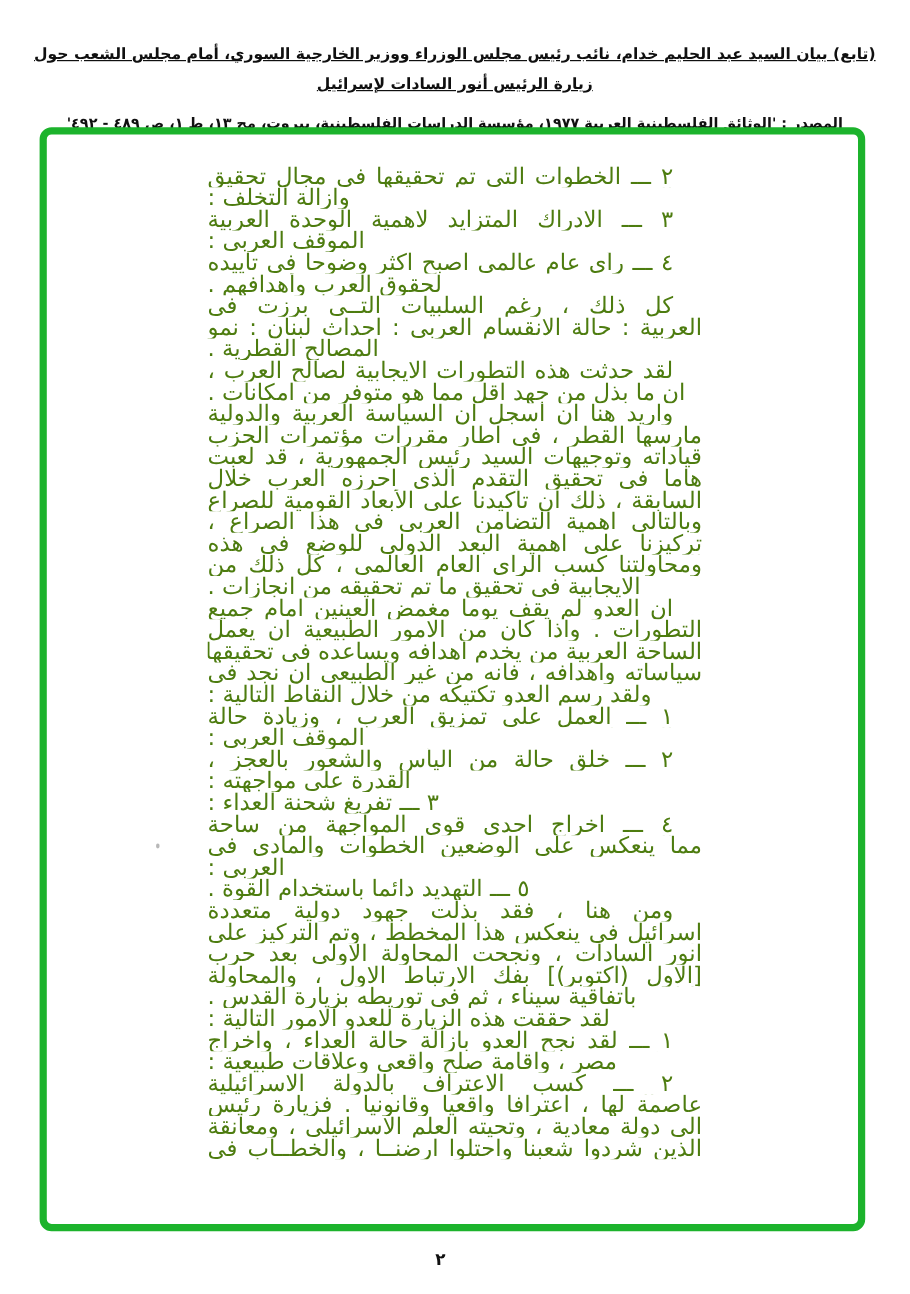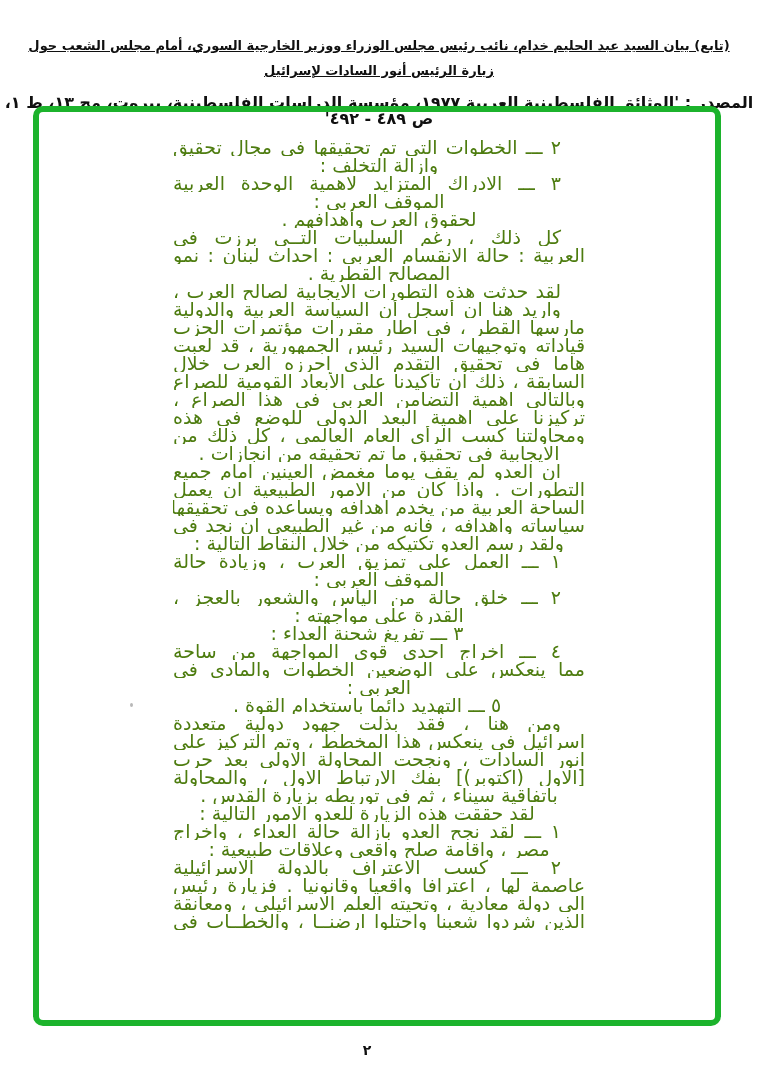--- a/index.html
+++ b/index.html
@@ -19,21 +19,21 @@
     font-weight: bold;
   }
   .header-line1 {
     font-size: 13px;
     line-height: 25px;
     padding: 0 14px;
     letter-spacing: 0px;
     text-decoration: underline;
   }
   .header-line2 {
-    font-size: 16px;
+    font-size: 12px;
     line-height: 16px;
     margin-top: 12px;
   }
   .frame {
     position: absolute;
     left: 33px; top: 106px;
     width: 688px; height: 920px;
     box-sizing: border-box;
     border: 6px solid #1cb32c;
     border-radius: 10px;
@@ -45,21 +45,21 @@
     right: 173px;
     width: 412px;
     direction: rtl;
     font-size: 19px;
     line-height: 18px;
     color: #4d7c0f;
   }
   .line {
     height: 18px;
     overflow: hidden;
-    text-align: center;
+    text-align: left;
     white-space: nowrap;
   }
   .line.justify {
     text-align: justify;
     text-align-last: justify;
     white-space: normal;
     word-spacing: 1px;
   }
   .line.indent { padding-right: 24px; }
   .page-number {
@@ -87,25 +87,27 @@
   <div class="header-line2">المصدر :  'الوثائق الفلسطينية العربية ١٩٧٧، مؤسسة الدراسات الفلسطينية، بيروت، مج ١٣، ط ١، ص ٤٨٩ - ٤٩٢'</div>
 </div>
 
 <div class="frame"></div>
 
 <div class="doc-body">
     <div class="line indent justify">٢ ـــ الخطوات التي تم تحقيقها في مجال تحقيق التقدم</div>
     <div class="line">وازالة التخلف :</div>
     <div class="line indent justify">٣ ـــ الادراك المتزايد لاهمية الوحدة العربية ووحدة</div>
     <div class="line">الموقف العربي :</div>
+    <div class="line indent justify">٤ ـــ رأي عام عالمي اصبح اكثر وضوحا في تأييده</div>
     <div class="line">لحقوق العرب وأهدافهم .</div>
     <div class="line indent justify">كل ذلك ، رغم السلبيات التــي برزت في الساحــة</div>
     <div class="line justify">العربية : حالة الانقسام العربي : احداث لبنان : نمو</div>
     <div class="line">المصالح القطرية .</div>
     <div class="line indent justify">لقد حدثت هذه التطورات الايجابية لصالح العرب ، رغم</div>
+    <div class="line">ان ما بذل من جهد اقل مما هو متوفر من امكانات .</div>
     <div class="line indent justify">واريد هنا ان أسجل أن السياسة العربية والدولية التي</div>
     <div class="line justify">مارسها القطر ، في اطار مقررات مؤتمرات الحزب وقرارات</div>
     <div class="line justify">قياداته وتوجيهات السيد رئيس الجمهورية ، قد لعبت دورا</div>
     <div class="line justify">هاما في تحقيق التقدم الذي احرزه العرب خلال المرحلة</div>
     <div class="line justify">السابقة ، ذلك ان تأكيدنا على الأبعاد القومية للصراع ،</div>
     <div class="line justify">وبالتالي اهمية التضامن العربي في هذا الصراع ، وكذلك</div>
     <div class="line justify">تركيزنا على اهمية البعد الدولي للوضع في هذه المنطقة ،</div>
     <div class="line justify">ومحاولتنا كسب الرأي العام العالمي ، كل ذلك من العوامل</div>
     <div class="line">الايجابية في تحقيق ما تم تحقيقه من انجازات .</div>
     <div class="line indent justify">ان العدو لم يقف يوما مغمض العينين امام جميع هذه</div>

